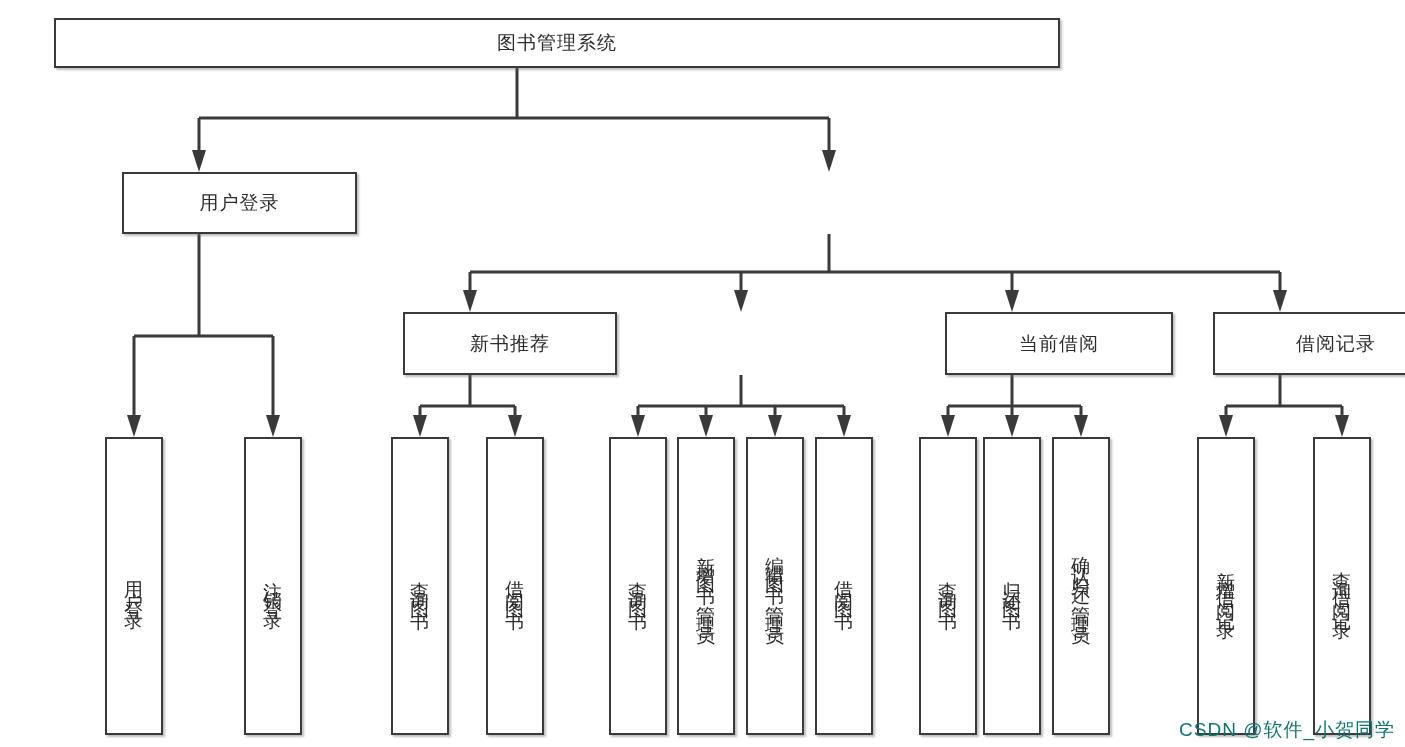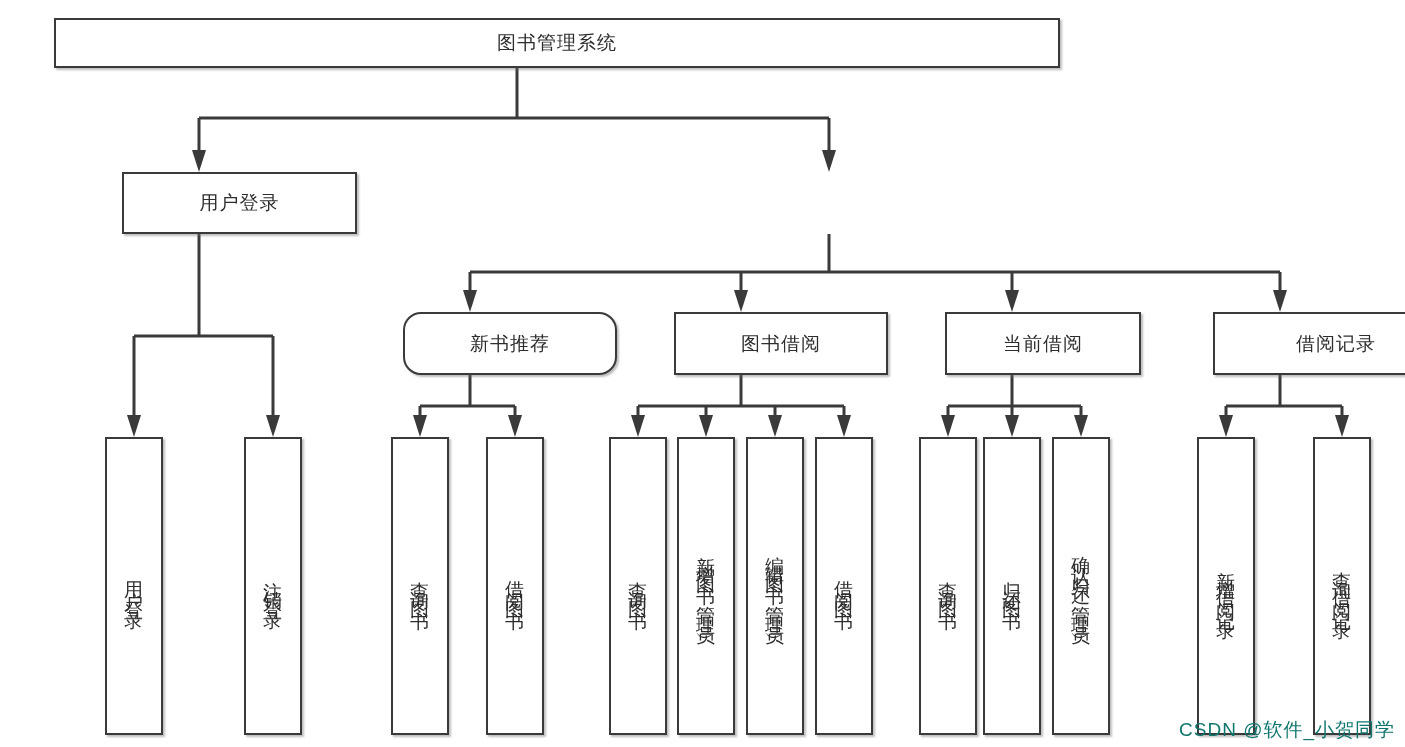--- a/index.html
+++ b/index.html
@@ -102,27 +102,24 @@
   </svg>
 
   <div class="box h-box" style="left:14px; top:18px; width:1006px; height:50px;">
     <span>图书管理系统</span>
   </div>
 
   <div class="box h-box" style="left:82px; top:172px; width:235px; height:62px;">
     <span>用户登录</span>
   </div>
 
-  <div class="box h-box" style="left:363px; top:312px; width:214px; height:63px;border-radius:18px;">
+  <div class="box h-box" style="left:363px; top:312px; width:214px; height:63px;">
     <span>新书推荐</span>
   </div>
-  <div class="box h-box" style="left:634px; top:312px; width:214px; height:63px;">
-    <span>图书借阅</span>
-  </div>
-  <div class="box h-box" style="left:905px; top:312px; width:196px; height:63px;">
+  <div class="box h-box" style="left:905px; top:312px; width:228px; height:63px;">
     <span>当前借阅</span>
   </div>
   <div class="box h-box" style="left:1173px; top:312px; width:246px; height:63px;">
     <span>借阅记录</span>
   </div>
 
   <div class="box v-box" style="left:105px; top:437px; width:58px; height:298px;">
     <span>用户登录</span>
   </div>
   <div class="box v-box" style="left:244px; top:437px; width:58px; height:298px;">

